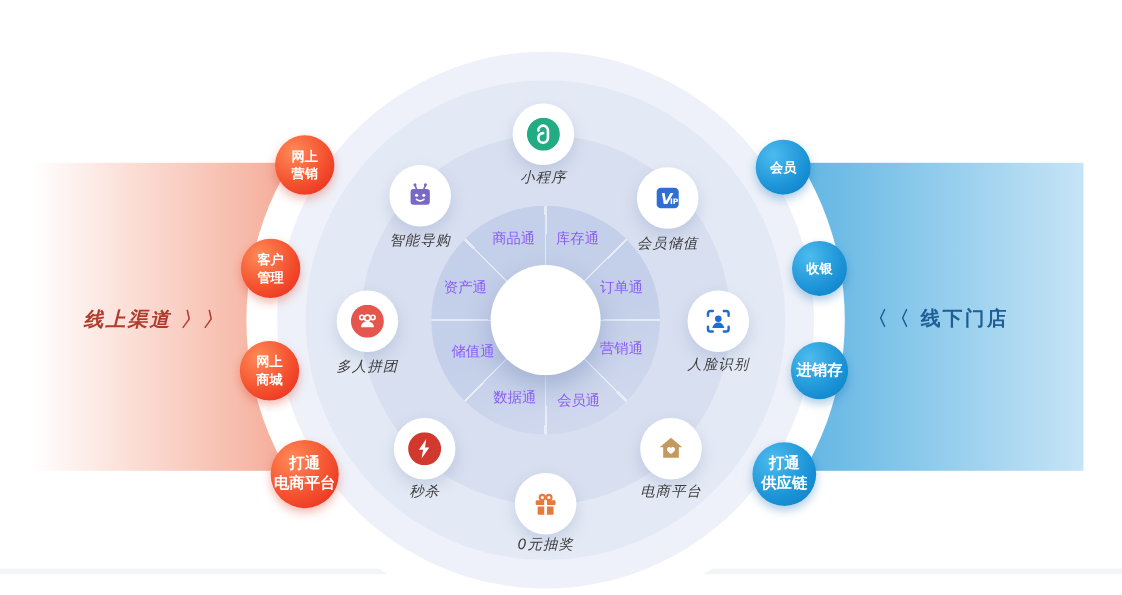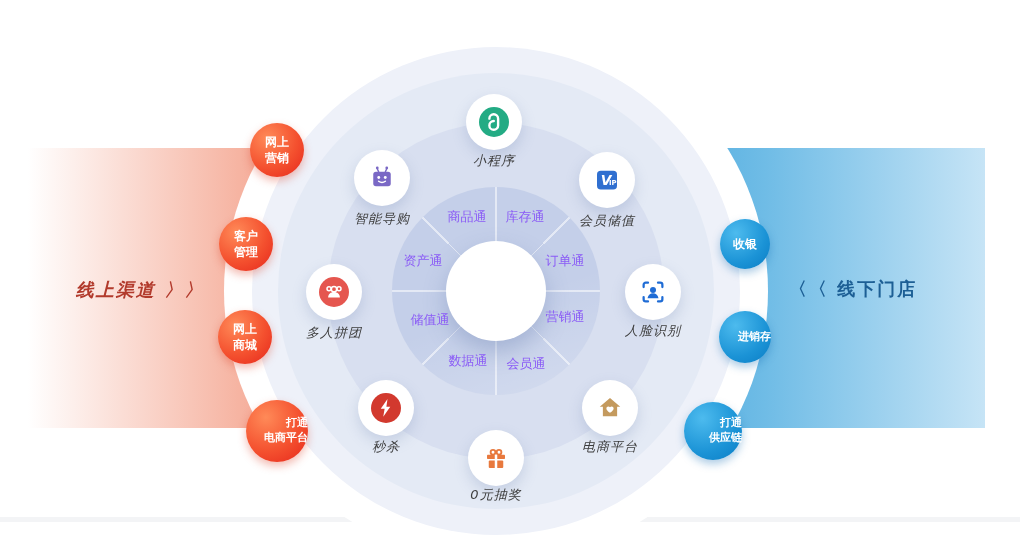--- a/index.html
+++ b/index.html
@@ -41,21 +41,21 @@
     font-size:13px;color:#3d3d3d;letter-spacing:1px;font-style:italic;}
   
   .bubble{position:absolute;z-index:9;border-radius:50%;color:#fff;
     display:flex;flex-direction:column;align-items:center;justify-content:center;
     font-size:12px;font-weight:bold;line-height:1.35;text-align:center;}
   .bubble span:empty{display:none;}
   .bubble-red{background:radial-gradient(circle at 32% 28%,#ff8a58 0%,#f4512f 55%,#e6261b 100%);
     box-shadow:0 4px 9px rgba(220,60,35,.35);}
   .bubble-blue{background:radial-gradient(circle at 32% 28%,#4dbbee 0%,#1b93d6 60%,#0a7cc4 100%);
     box-shadow:0 4px 9px rgba(20,110,180,.35);}
-  .bubble-lg{font-size:11px;align-items:flex-end;}
+  .bubble-lg{font-size:14px;}
   
   .footer-strip{position:absolute;left:0;top:517px;width:1020px;height:5px;background:#f3f4f6;z-index:0;}
 </style>
 </head>
 <body>
 
 <div class="stage">
 
   <div class="footer-strip"></div>
 
@@ -178,20 +178,24 @@
   </div>
   <div class="bubble bubble-red" style="left:218px;top:310px;width:54px;height:54px">
     <span>网上</span>
     <span>商城</span>
   </div>
   <div class="bubble bubble-red bubble-lg" style="left:246px;top:400px;width:62px;height:62px">
     <span>打通</span>
     <span>电商平台</span>
   </div>
 
+  <div class="bubble bubble-blue" style="left:687px;top:127px;width:50px;height:50px">
+    <span>会员</span>
+
+  </div>
   <div class="bubble bubble-blue" style="left:720px;top:219px;width:50px;height:50px">
     <span>收银</span>
 
   </div>
   <div class="bubble bubble-blue bubble-lg" style="left:719px;top:311px;width:52px;height:52px">
     <span>进销存</span>
 
   </div>
   <div class="bubble bubble-blue bubble-lg" style="left:684px;top:402px;width:58px;height:58px">
     <span>打通</span>

